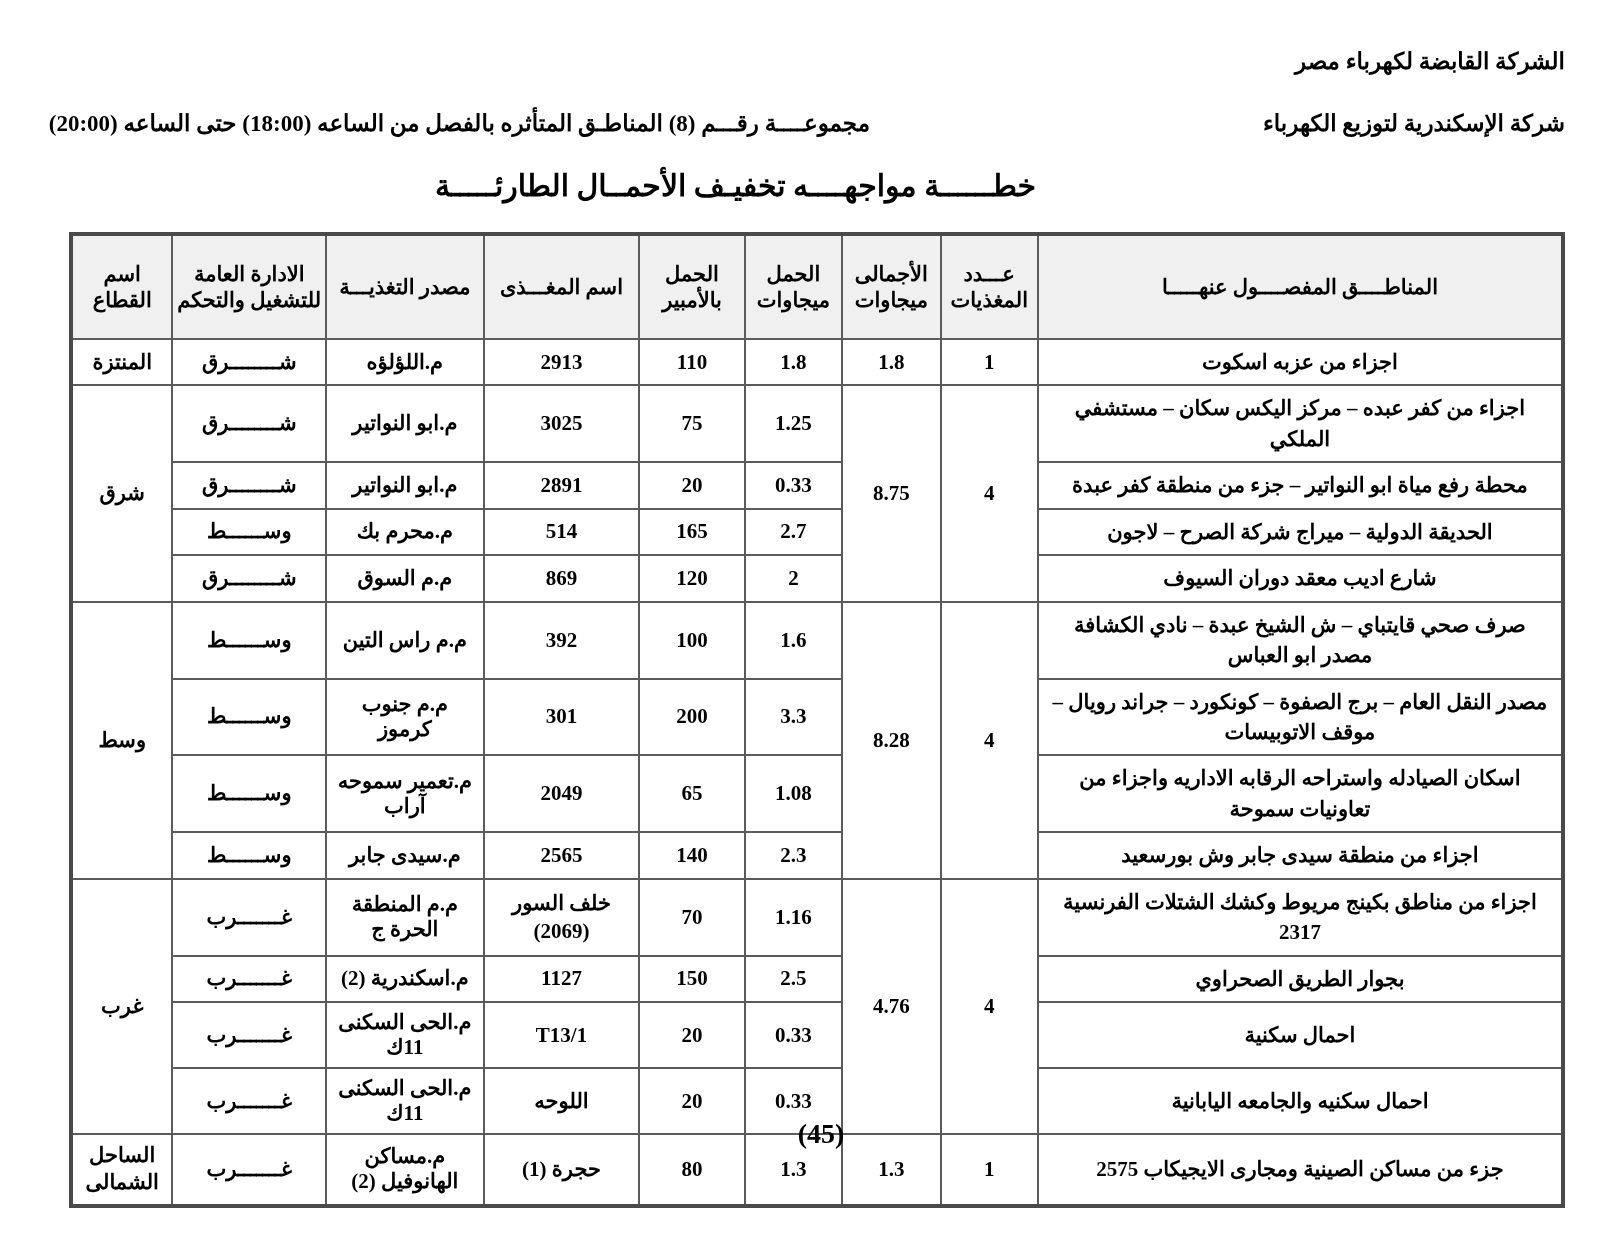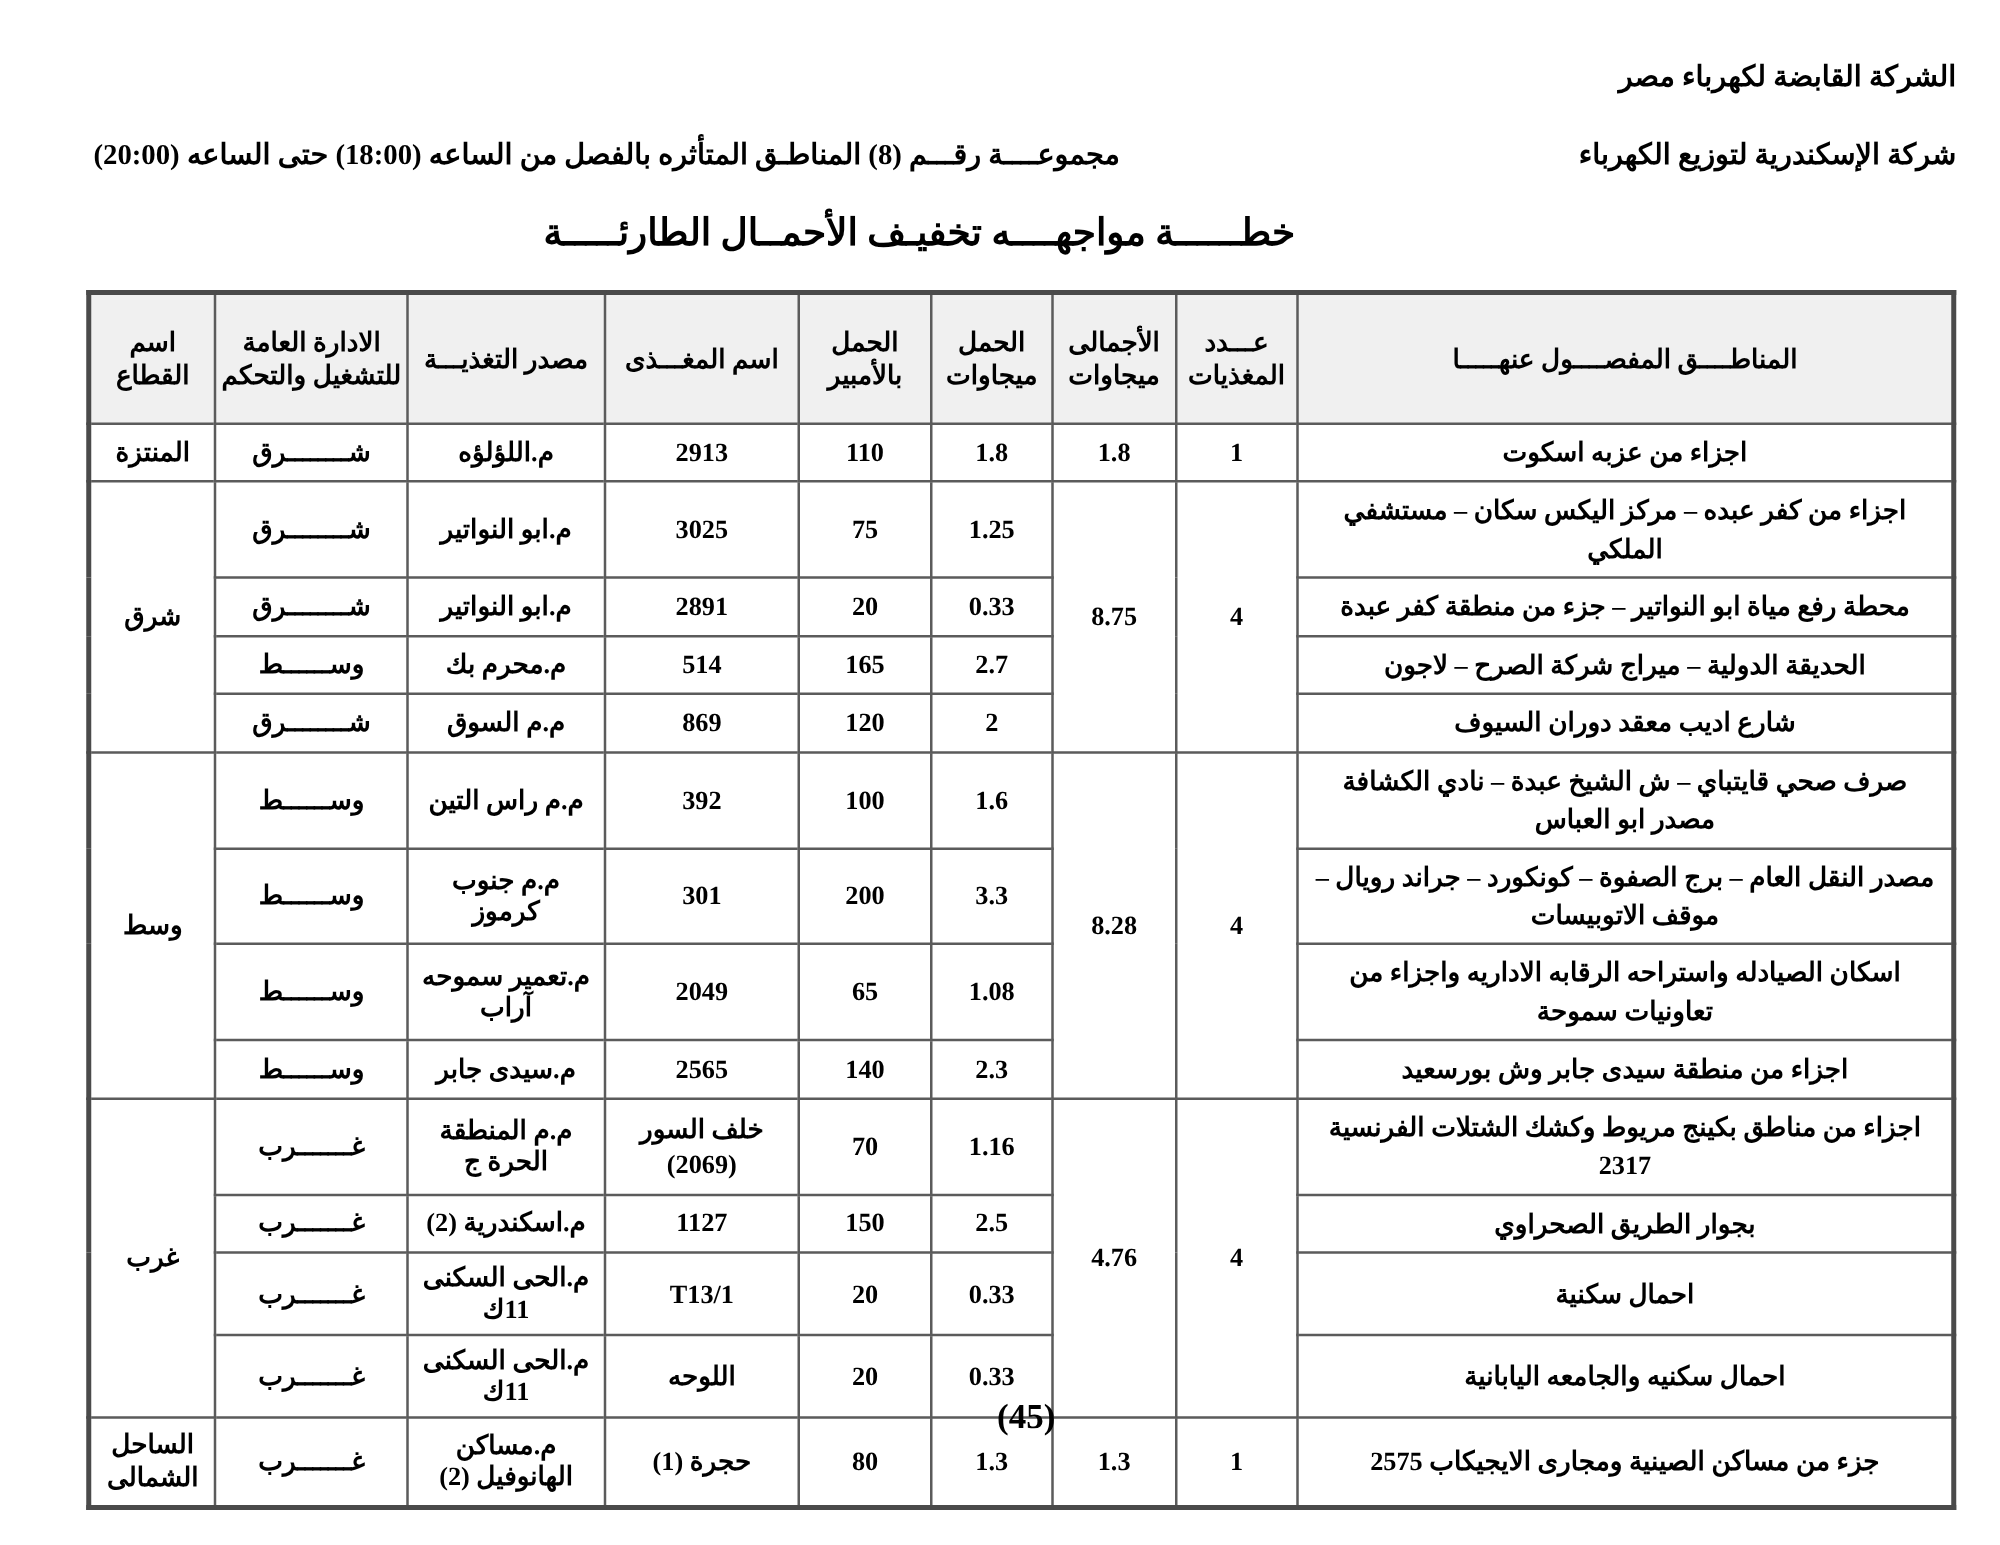--- a/index.html
+++ b/index.html
@@ -32,21 +32,21 @@
     font-size: 23px;
     line-height: 1.2;
     white-space: nowrap;
   }
   .hdr-company   { top: 48px; }
   .hdr-subsidiary{ top: 110px; }
 
   .hdr-group {
     position: absolute;
     top: 110px;
-    right: 704px;
+    right: 730px;
     font-weight: bold;
     font-size: 23px;
     white-space: nowrap;
     text-align: right;
     direction: rtl;
   }
 
   .doc-title {
     position: absolute;
     top: 168px;

